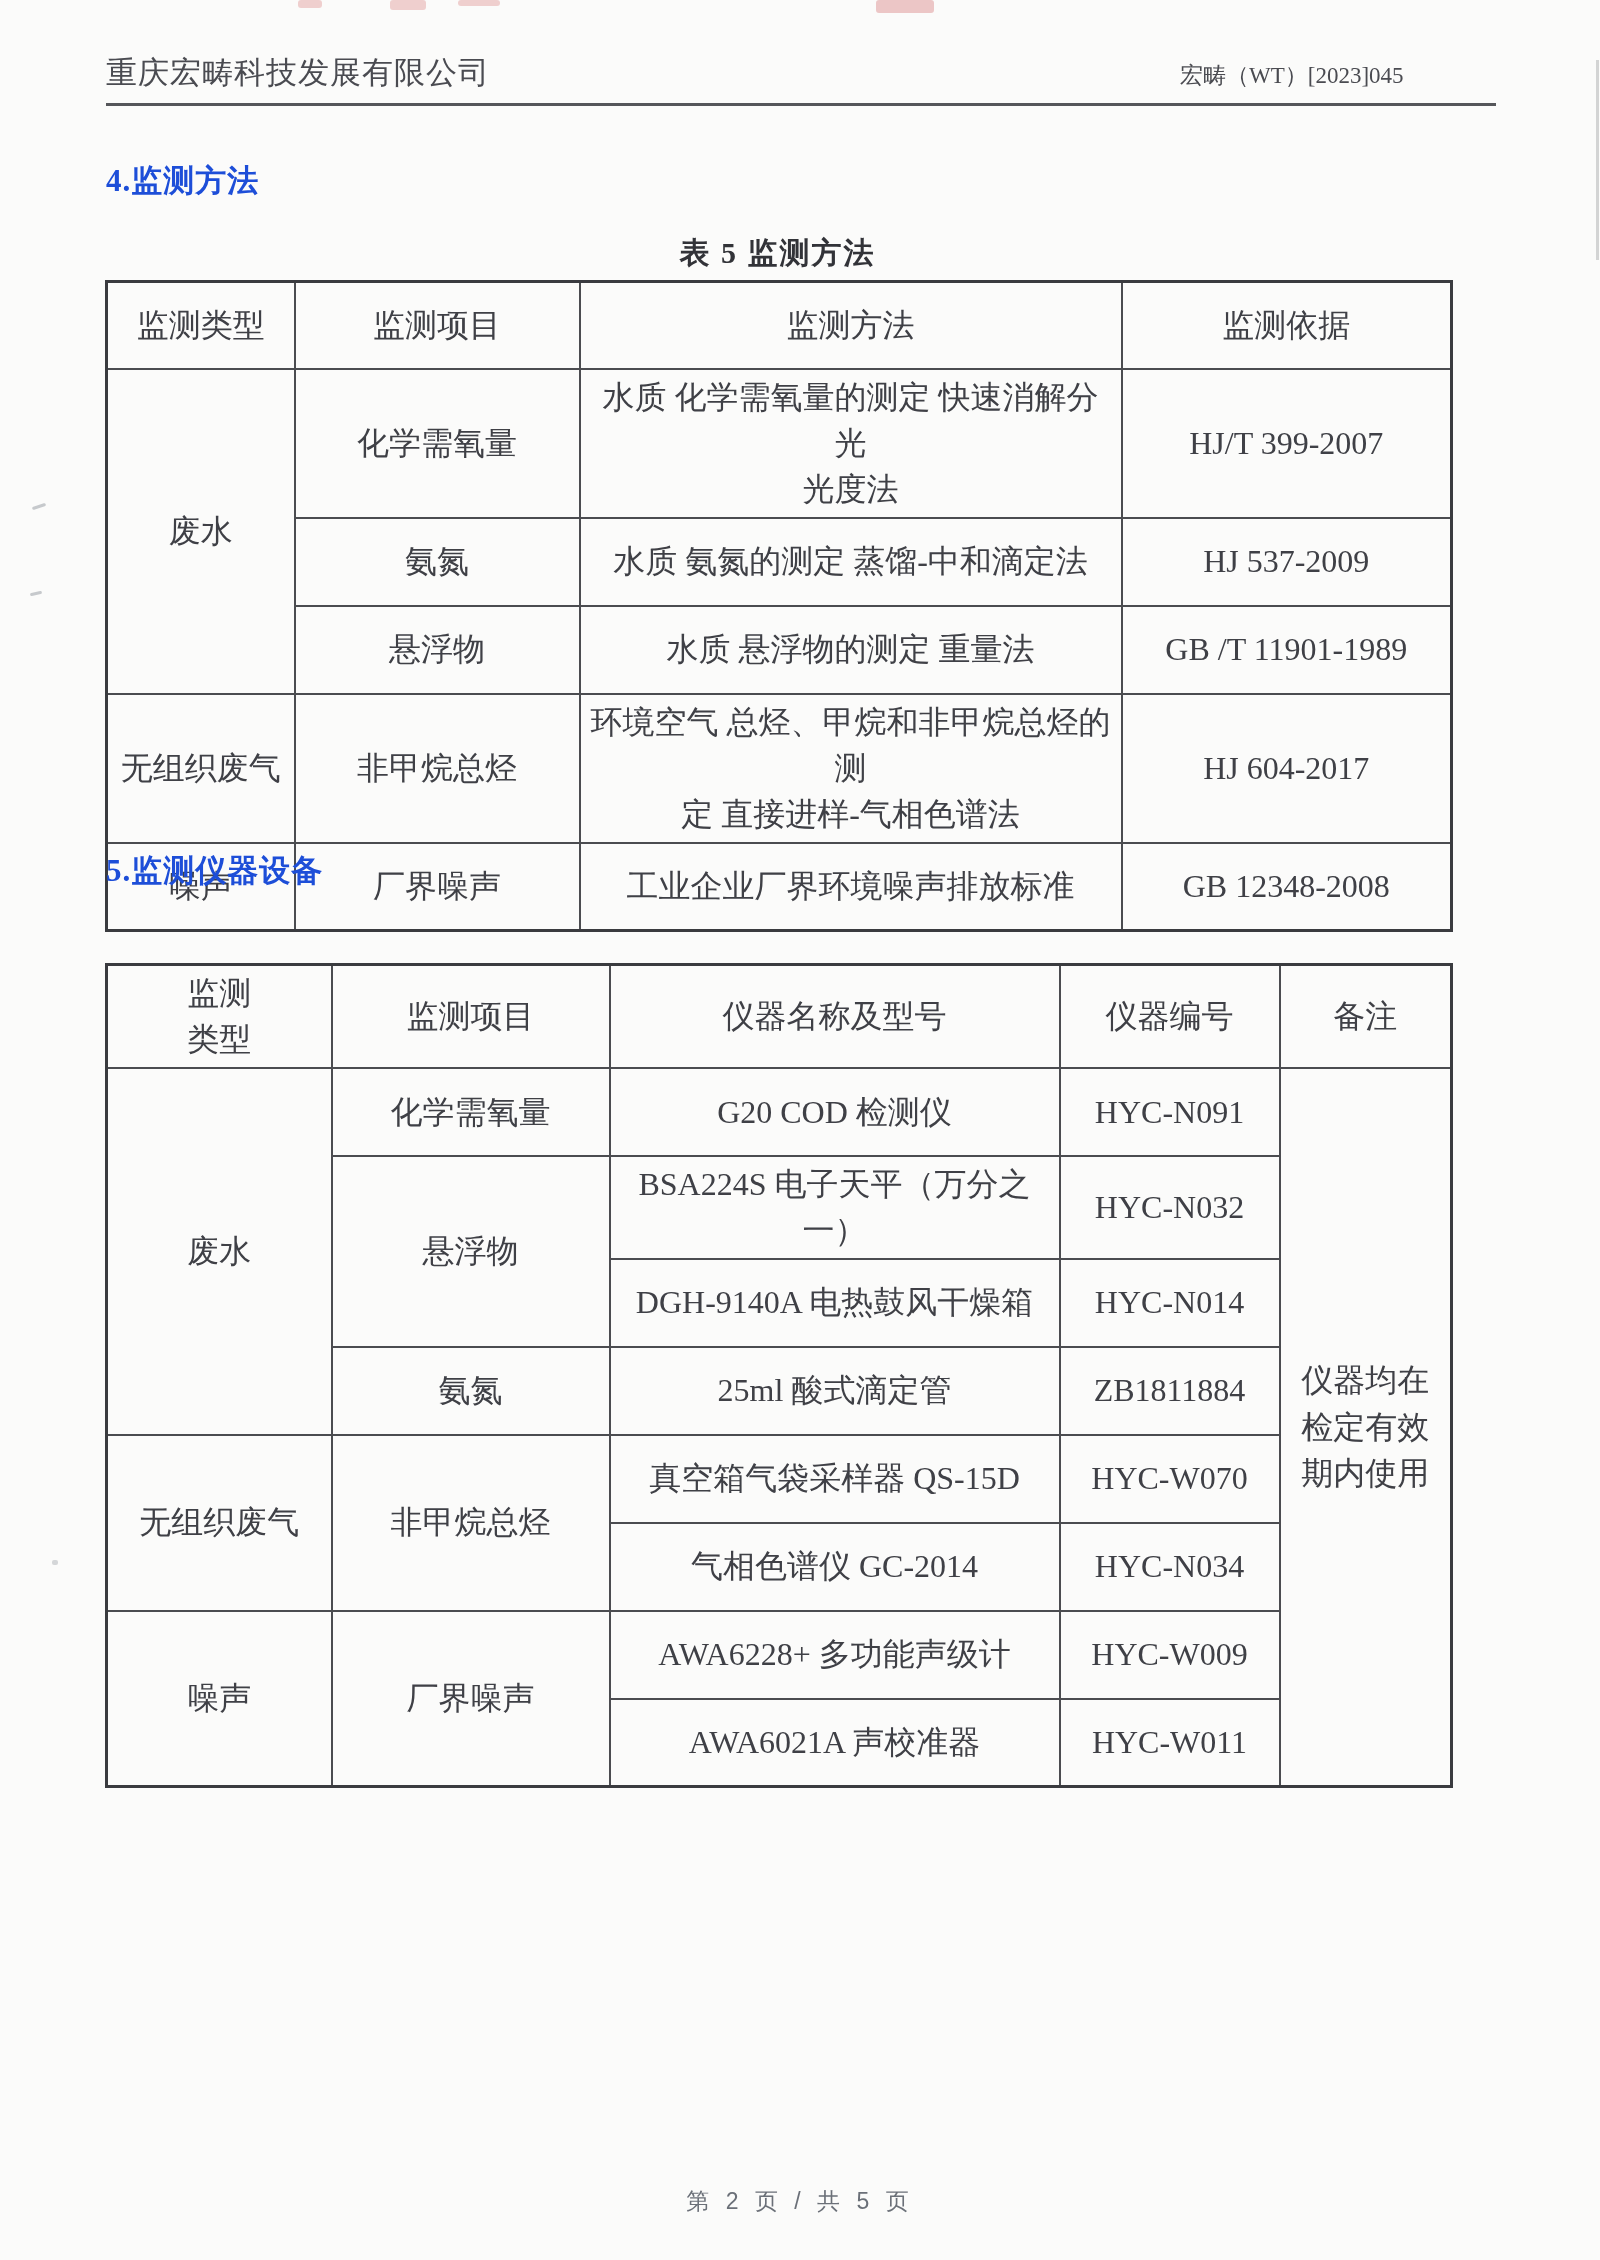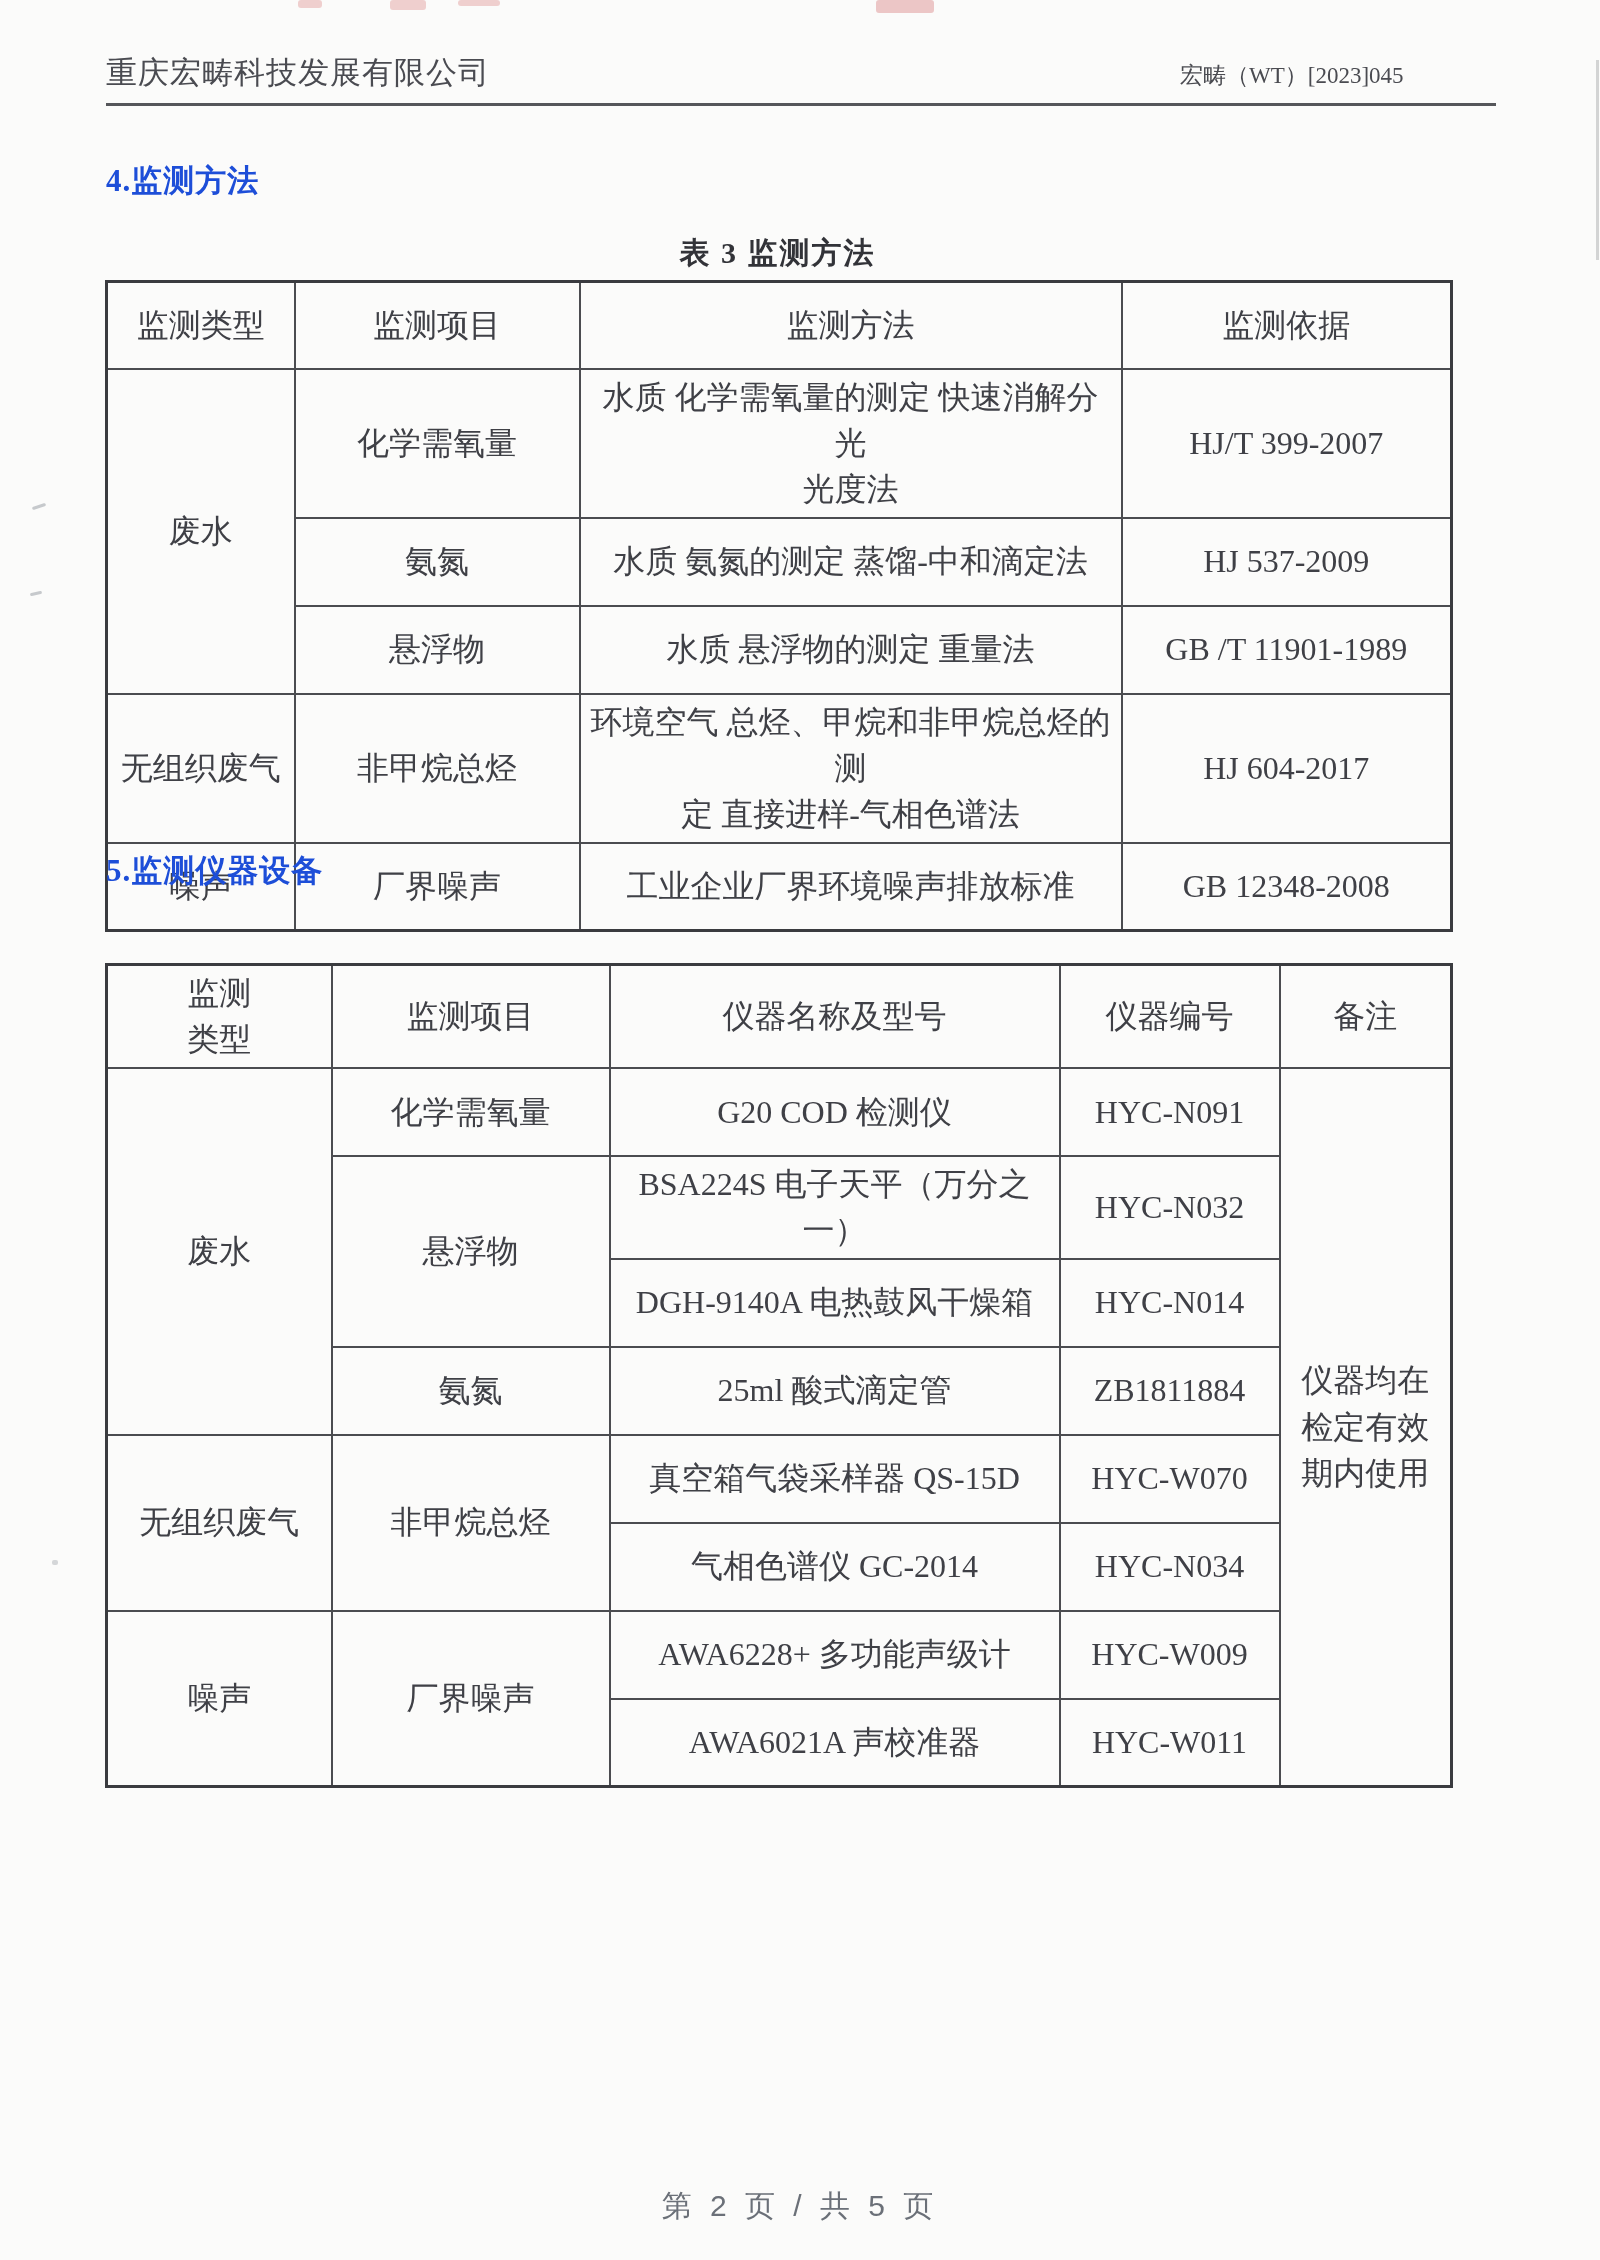--- a/index.html
+++ b/index.html
@@ -85,21 +85,21 @@
   .t5 tbody tr { height: 88px; }
   .wrap { white-space: pre-line; border-radius: 30px; }
   .note-cell { padding: 4px 11px; }
   
   .footer {
     position: absolute;
     left: 0; top: 2186px;
     width: 100%;
     text-align: center;
     font-family: "Liberation Sans", "DejaVu Sans", sans-serif;
-    font-size: 30px;
+    font-size: 23px;
     letter-spacing: 5px;
     color: #6b7078;
   }
   
   .stamp-residue {
     position: absolute;
     background: #e09a9a;
     opacity: 0.45;
     border-radius: 3px;
   }
@@ -129,21 +129,21 @@
   <div class="scan-mark" style="left:32px; top:505px; width:14px; height:3px; transform:rotate(-18deg);"></div>
   <div class="scan-mark" style="left:30px; top:592px; width:12px; height:3px; transform:rotate(-12deg);"></div>
   <div class="scan-mark" style="left:52px; top:1560px; width:6px; height:5px; opacity:0.4;"></div>
   <div class="scan-edge"></div>
 
   <div class="hdr-left">重庆宏畴科技发展有限公司</div>
   <div class="hdr-right">宏畴（WT）[2023]045</div>
   <div class="hdr-rule"></div>
 
   <div class="sec-heading sec4">4.监测方法</div>
-  <div class="tbl-title tbl4-title">表 3 监测方法</div>
+  <div class="tbl-title tbl4-title">表 5 监测方法</div>
 
   <table class="t4">
     <colgroup>
       <col style="width:188px">
         <col style="width:285px">
         <col style="width:542px">
         <col style="width:330px">
     </colgroup>
     <thead>
       <tr>

